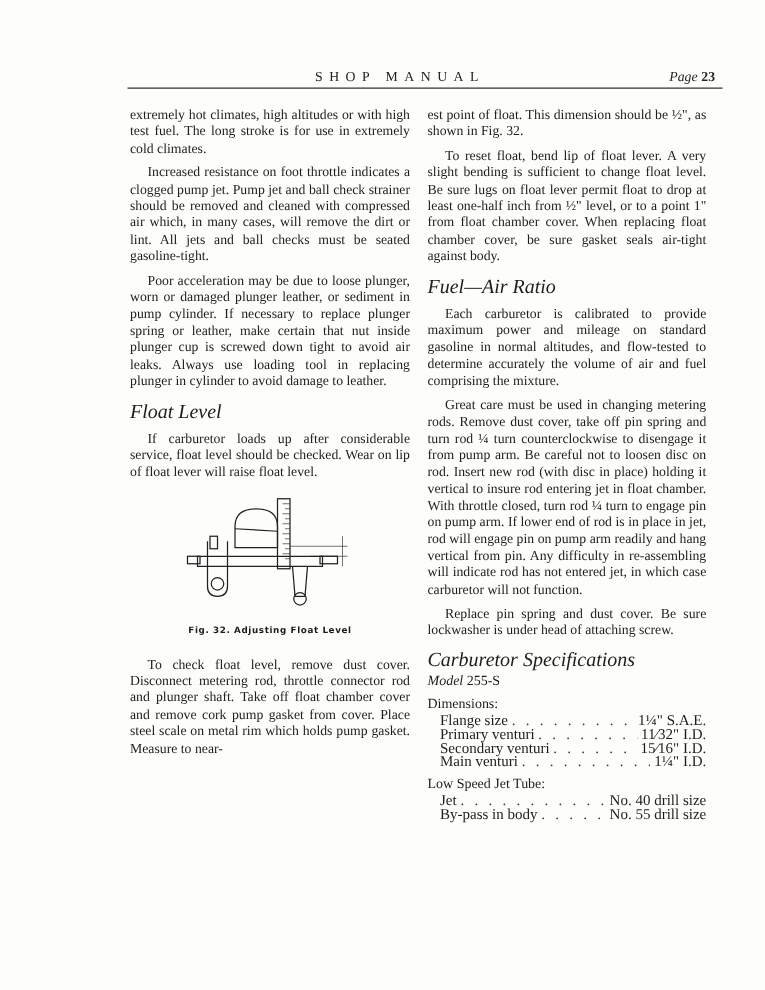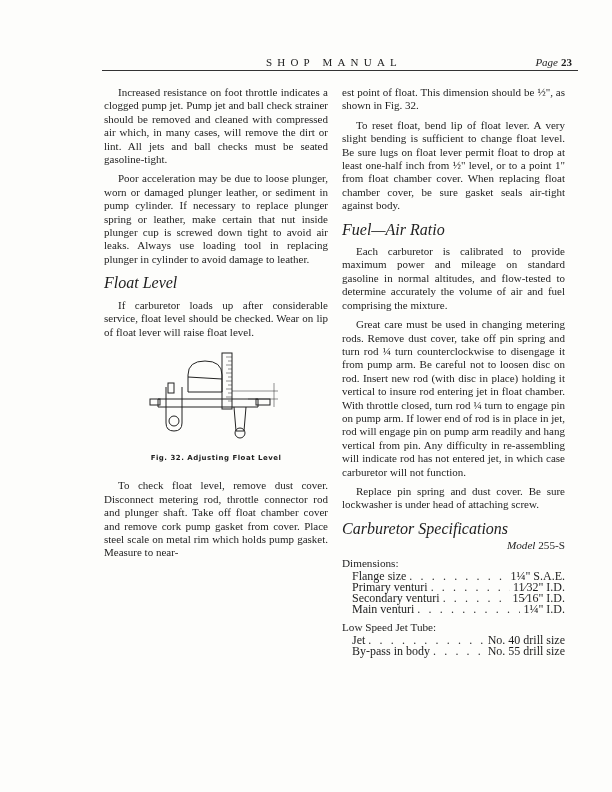--- a/index.html
+++ b/index.html
@@ -5,21 +5,21 @@
   html, body { margin: 0; padding: 0; }
   body {
     width: 612px; height: 792px; background: #fdfdfb; position: relative; overflow: hidden;
     font-family: "Liberation Serif", "DejaVu Serif", serif; color: #1d1d1d;
   }
   .header {
     position: absolute; left: 102px; top: 56px; width: 476px; height: 14px;
     border-bottom: 1px solid #333;
   }
   .header-title {
-    position: absolute; left: 164px; top: 0; font-size: 11px; letter-spacing: 5.2px; color: #222;
+    position: absolute; left: 150px; top: 0; font-size: 11px; letter-spacing: 5.2px; color: #222;
   }
   .header-page {
     position: absolute; right: 6px; top: 0; font-size: 11px; font-style: italic; color: #222;
   }
   .header-page .num { font-style: normal; margin-left: 3px; font-weight: bold; }
   .col { position: absolute; top: 86px; width: 224px; font-size: 11px; line-height: 13.4px; }
   .col.left { left: 104px; }
   .col.right { left: 342px; width: 223px; }
   p { margin: 0 0 6px 0; text-align: justify; text-indent: 14px; }
   p.noindent { text-indent: 0; }
@@ -30,32 +30,33 @@
   .caption {
     text-align: center; font-family: "DejaVu Sans", sans-serif; font-weight: bold; font-size: 7px;
     letter-spacing: 0.5px; margin: 0 0 14px 0;
   }
   .spec-group-label { font-size: 11.2px; margin: 4px 0 1px 0; }
   .spec-row { display: flex; font-size: 12px; line-height: 11px; padding-left: 10px; }
   .spec-row .lbl { white-space: nowrap; }
   .spec-row .dots { flex: 1; overflow: hidden; white-space: nowrap; color: #333; letter-spacing: 2.6px; margin: 0 3px; }
   .spec-row .dots::after { content: ". . . . . . . . . . . . . . . . . . . . . . . . . . . . . . . . . . . ."; }
   .spec-row .val { white-space: nowrap; text-align: right; }
-  .model { font-size: 11.2px; margin: 0 0 4px 0; text-align: right; }
+  .model { font-size: 11.2px; margin: 0 0 4px 0; }
   .model i { font-style: italic; }
 </style>
 </head>
 <body>
 
 <div class="header">
   <span class="header-title">SHOP MANUAL</span>
   <span class="header-page"><span>Page</span><span class="num">23</span></span>
 </div>
 
 <div class="col left">
+  <p class="noindent">extremely hot climates, high altitudes or with high test fuel. The long stroke is for use in extremely cold climates.</p>
   <p>Increased resistance on foot throttle indicates a clogged pump jet. Pump jet and ball check strainer should be removed and cleaned with compressed air which, in many cases, will remove the dirt or lint. All jets and ball checks must be seated gasoline-tight.</p>
   <p>Poor acceleration may be due to loose plunger, worn or damaged plunger leather, or sediment in pump cylinder. If necessary to replace plunger spring or leather, make certain that nut inside plunger cup is screwed down tight to avoid air leaks. Always use loading tool in replacing plunger in cylinder to avoid damage to leather.</p>
   <div class="subhead">Float Level</div>
   <p>If carburetor loads up after considerable service, float level should be checked. Wear on lip of float lever will raise float level.</p>
 
   <div class="figure">
     <svg width="140" height="100" viewBox="0 0 140 100">
       <g fill="none" stroke="#222" stroke-width="1">
 
         <rect x="74" y="6" width="10" height="56"></rect>

